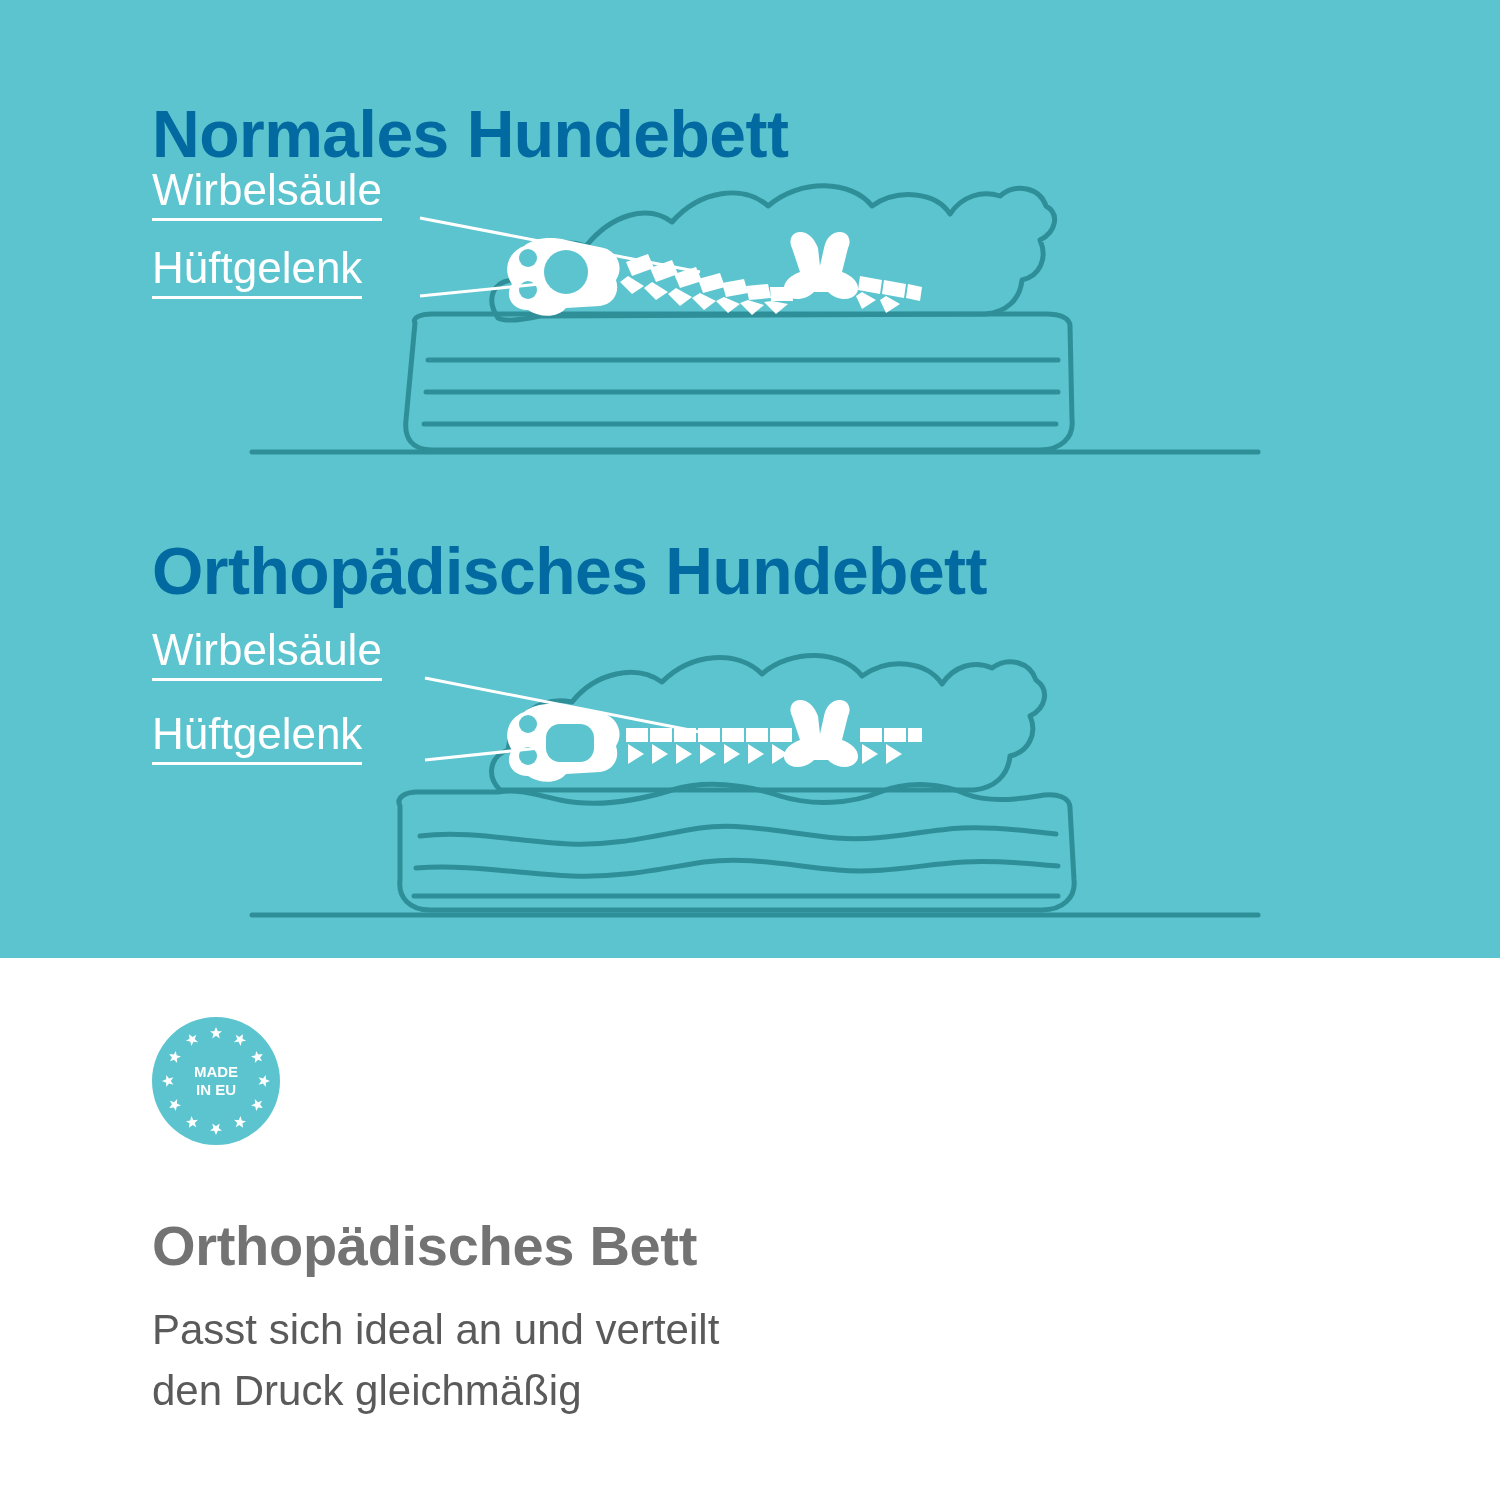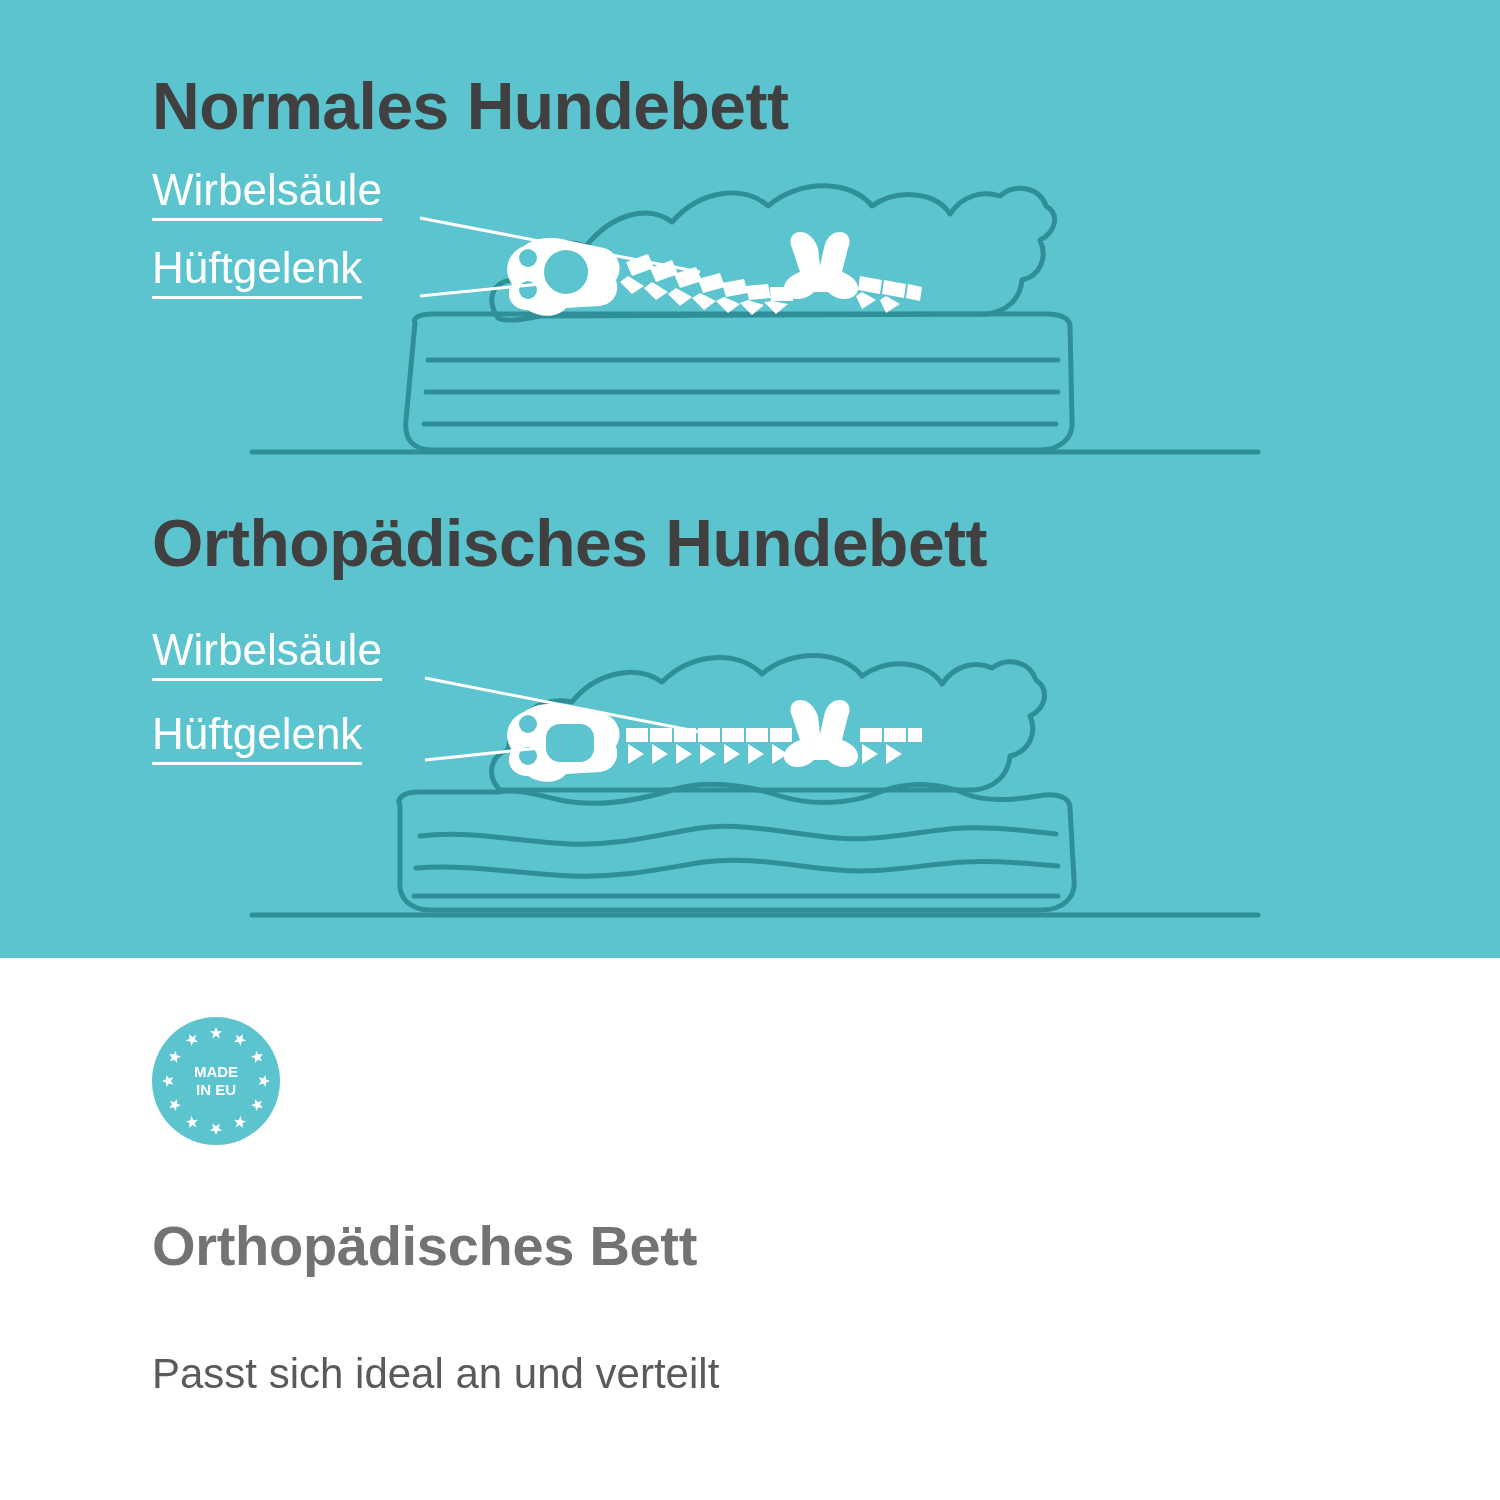--- a/index.html
+++ b/index.html
@@ -25,24 +25,25 @@
     left: 0;
     top: 0;
     width: 1500px;
     height: 958px;
     background: #5cc4ce;
   }
 
   
   .panel-title {
     position: absolute;
-    color: #404040;
+    color: #0369a1;
     font-weight: bold;
     letter-spacing: -0.5px;
     white-space: nowrap;
+    margin-top: 28px;
   }
   #title-normal {
     left: 152px;
     top: 68px;
     font-size: 66px;
   }
   #title-ortho {
     left: 152px;
     top: 505px;
     font-size: 66px;
@@ -102,21 +103,21 @@
   }
   .bottom-sub {
     position: absolute;
     left: 152px;
     top: 1300px;
     font-size: 42px;
     color: #5a5a5a;
     line-height: 1.45;
     width: 900px;
   }
-  .bottom-sub span { display: block; margin-top: 44px; }
+  .bottom-sub span { display: block; }
 </style>
 </head>
 <body>
 
 <div class="infographic">
 
   <div class="teal-panel"></div>
 
   <svg class="art" viewBox="0 0 1500 1500">
 
@@ -376,15 +377,16 @@
           </g>
       </g>
     </g>
     <text x="64" y="60" text-anchor="middle" fill="#ffffff" font-family="Liberation Sans, sans-serif" font-size="15" font-weight="bold">MADE</text>
     <text x="64" y="78" text-anchor="middle" fill="#ffffff" font-family="Liberation Sans, sans-serif" font-size="15" font-weight="bold">IN EU</text>
   </svg>
 
   <div class="bottom-title">Orthopädisches Bett</div>
   <div class="bottom-sub">
     <span>Passt sich ideal an und verteilt</span>
+    <span>den Druck gleichmäßig</span>
   </div>
 
 </div>
 
 </body></html>

